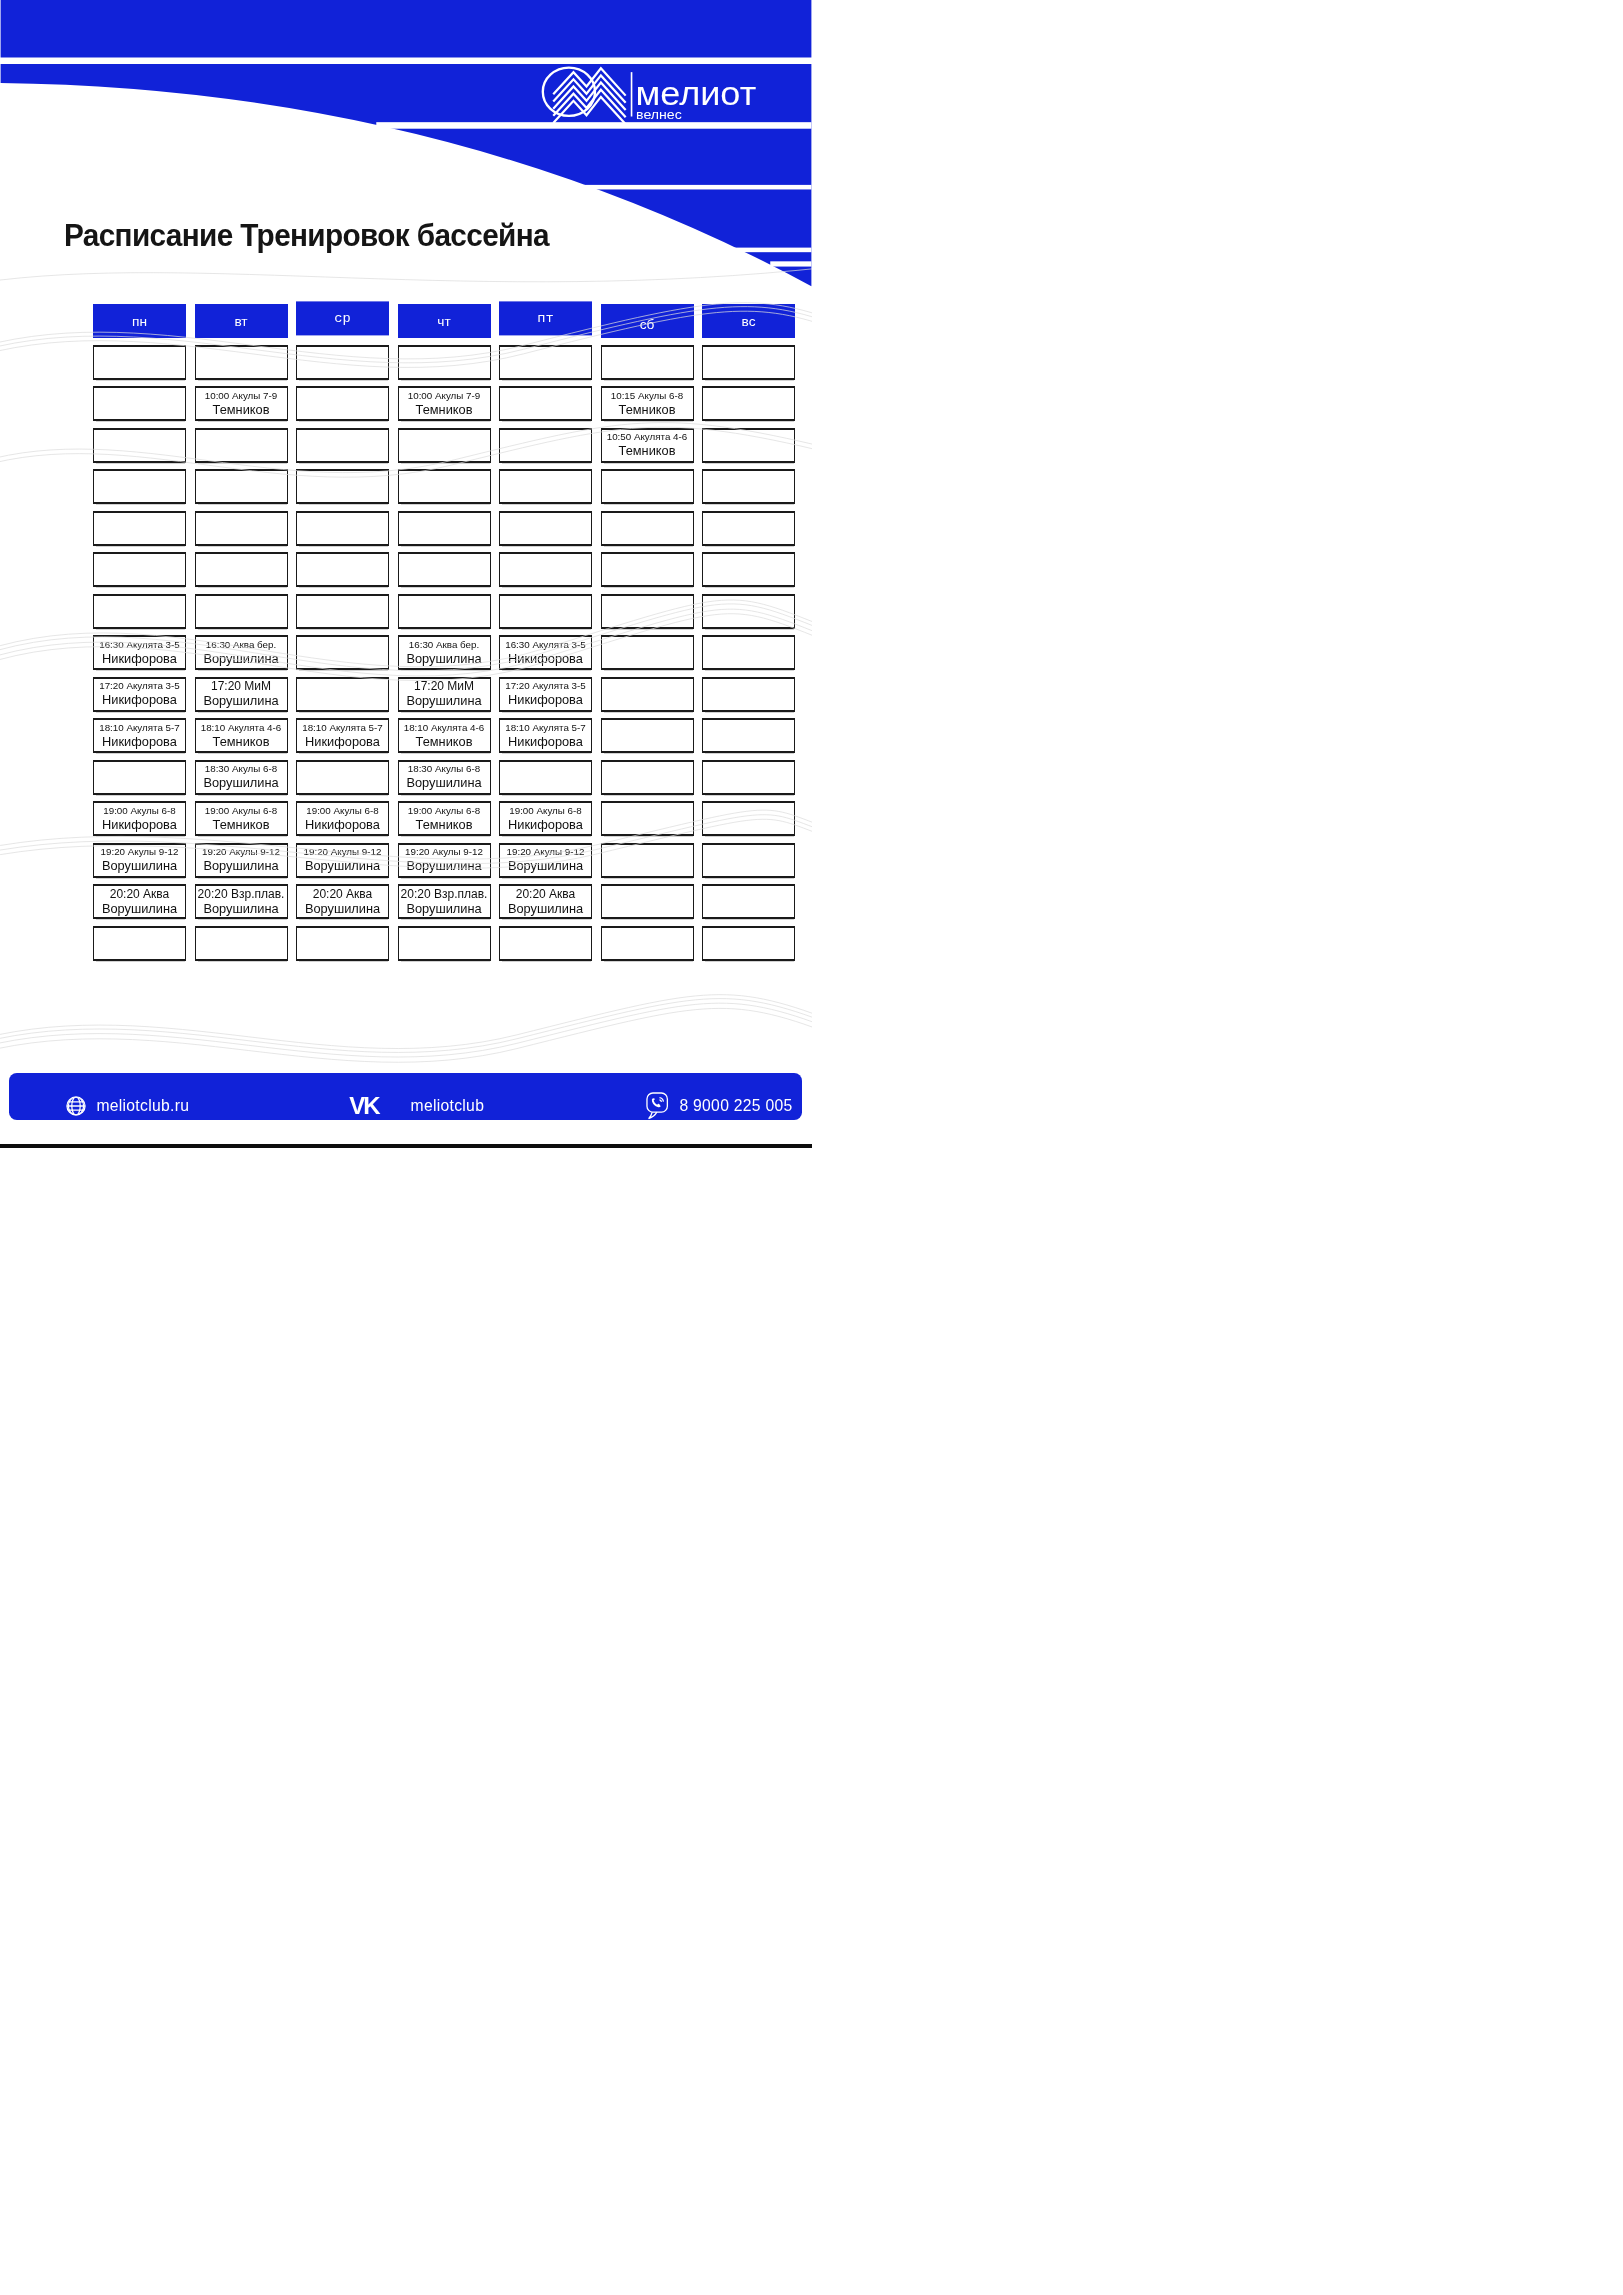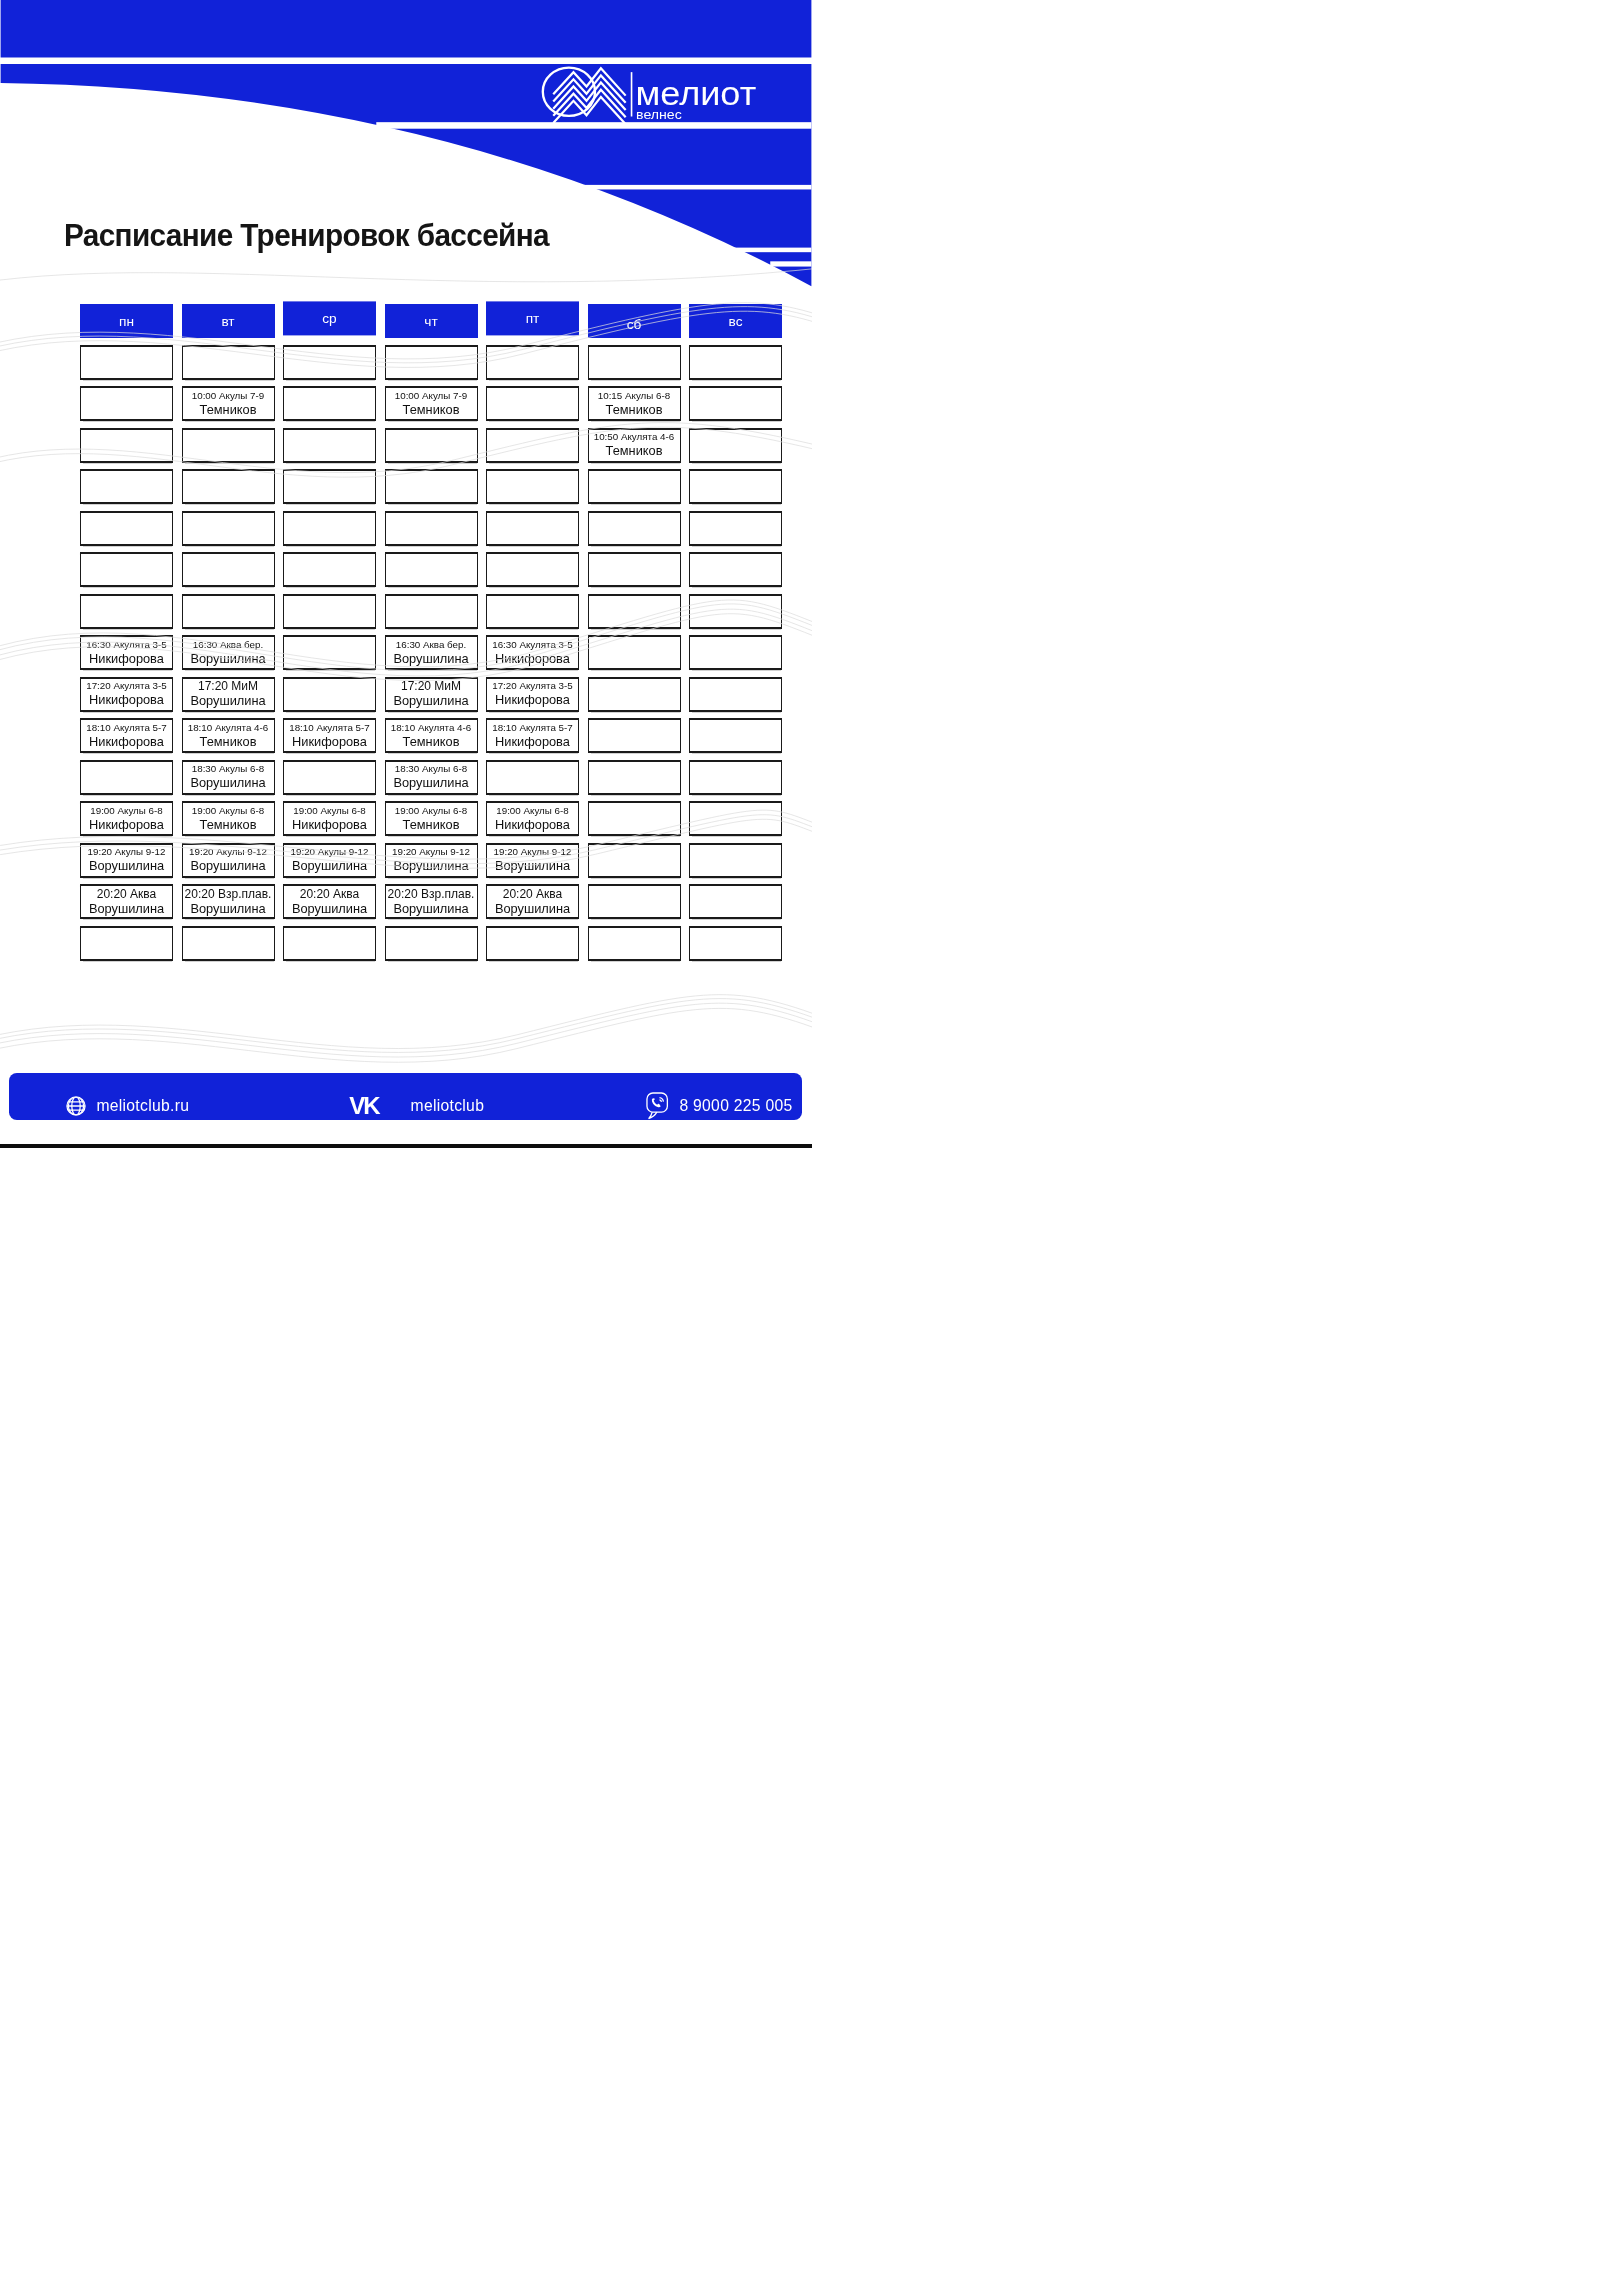--- a/index.html
+++ b/index.html
@@ -16,32 +16,32 @@
 
   
   .page-title{
     position:absolute;left:64px;top:217px;z-index:3;
     font-size:32px;font-weight:bold;color:#151515;letter-spacing:-0.7px;
     transform:scaleX(.93);transform-origin:left;white-space:nowrap;
   }
 
   
   .grid{
-    position:absolute;left:64px;top:304px;z-index:3;
+    position:absolute;left:77px;top:304px;z-index:3;
     display:grid;
     grid-template-columns:repeat(7,93px);
     grid-template-rows:34px repeat(15,35px);
     gap:6.5px 8.5px;
     padding-left:16px;
   }
   .day-head{
     background:var(--blue);color:#fff;font-size:13.7px;
     display:flex;align-items:center;justify-content:center;
   }
-  .day-head.up{transform:translateY(-2.6px);}
+  .day-head.up{transform:translateY(-2.6px);font-family:Liberation Mono, monospace;}
   .day-head.low span{position:relative;top:3.3px;}
   .cell{
     background:#fff;border:1.3px solid #1a1a1a;
     border-top-width:2px;border-bottom-width:2px;
     box-shadow:0 1.3px 0.7px rgba(0,0,0,.18);
     display:flex;flex-direction:column;align-items:center;justify-content:space-evenly;
     padding:0.7px 1.3px;box-sizing:border-box;color:#111;
   }
   .cell .l1{font-size:9.8px;white-space:nowrap;line-height:1.05;}
   .cell .l1.big{font-size:12px;}

